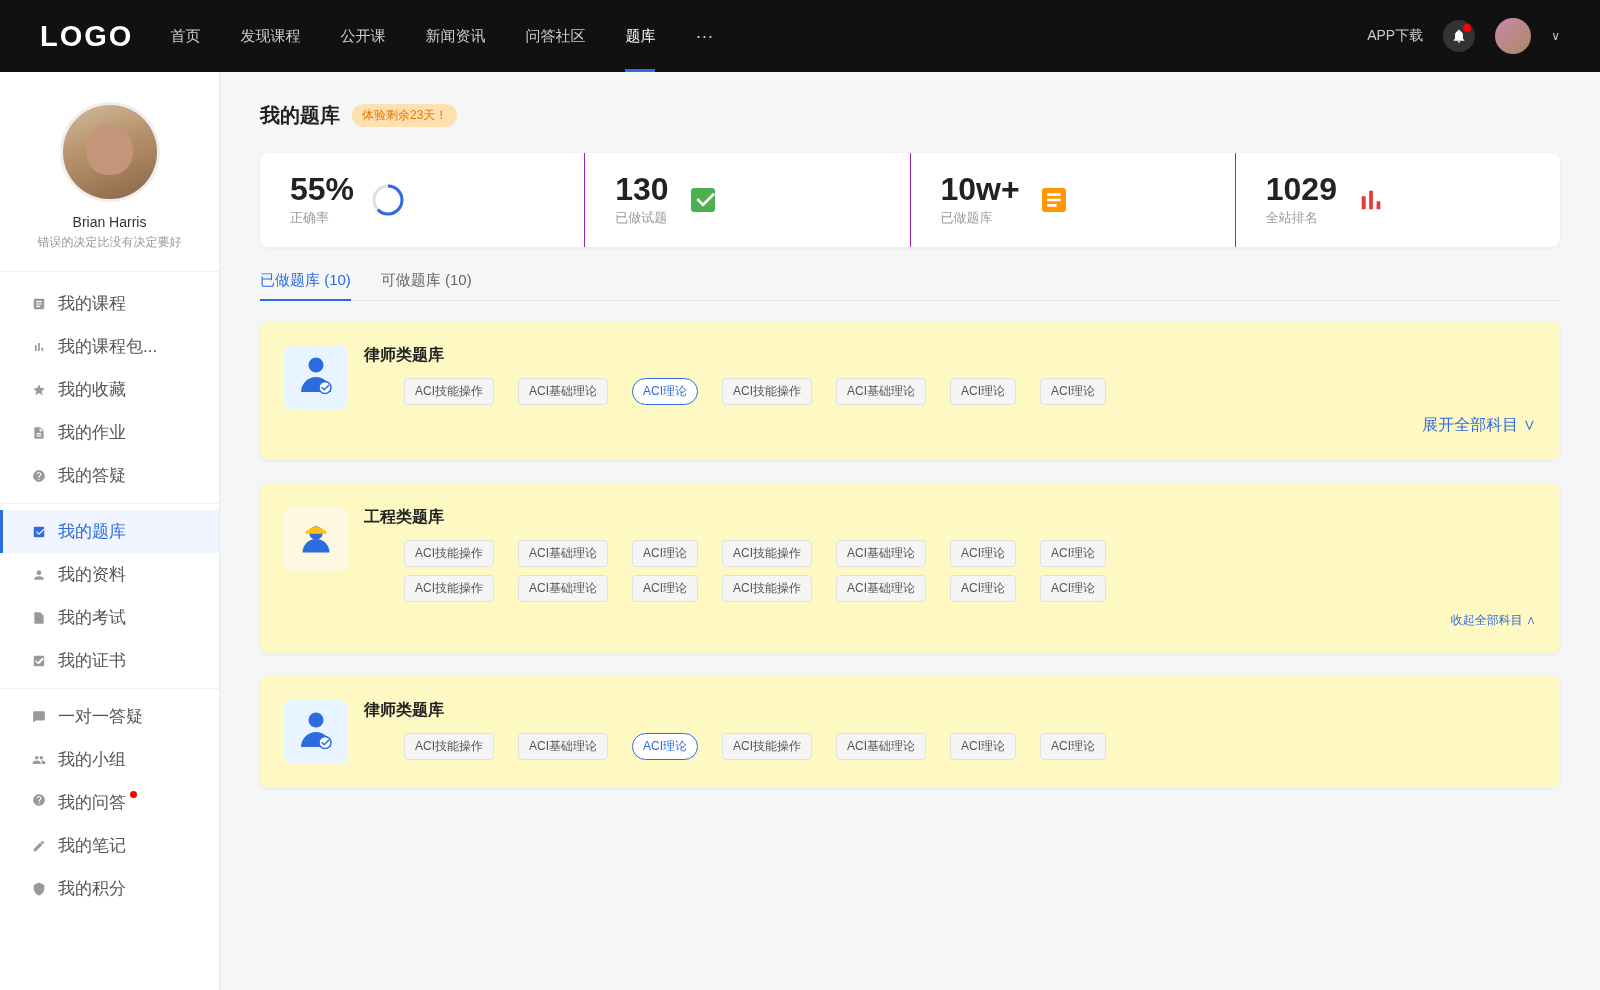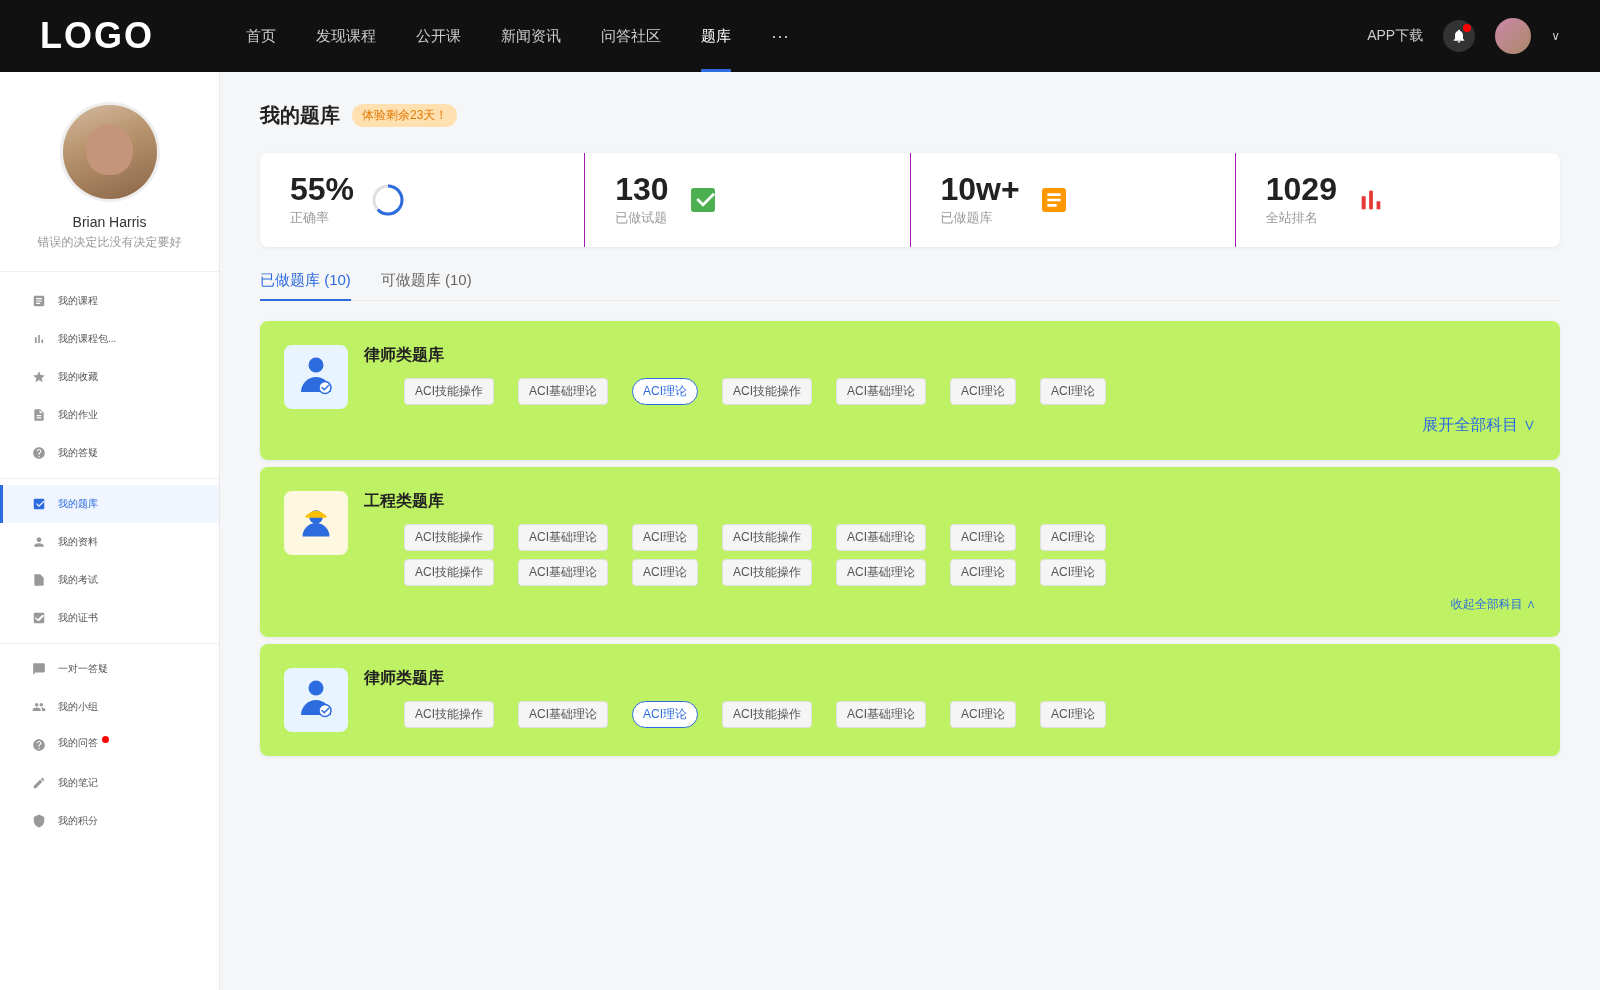--- a/index.html
+++ b/index.html
@@ -11,24 +11,24 @@
       height: 72px;
       display: flex;
       align-items: center;
       padding: 0 40px;
       position: fixed;
       top: 0; left: 0; right: 0;
       z-index: 100;
     }
     .logo {
       color: white;
-      font-size: 36px;
+      font-size: 29px;
       font-weight: bold;
       letter-spacing: 2px;
-      margin-right: 92px;
+      margin-right: 37px;
     }
     .nav {
       display: flex;
       align-items: center;
       gap: 40px;
       flex: 1;
     }
     .nav-item {
       color: #ccc;
       font-size: 15px;
@@ -142,21 +142,21 @@
       color: #999;
       text-align: center;
     }
     .sidebar-menu {
       padding: 10px 0;
     }
     .menu-item {
       display: flex;
       align-items: center;
       padding: 10px 30px;
-      font-size: 10px;
+      font-size: 17px;
       color: #555;
       cursor: pointer;
       position: relative;
     }
     .menu-item.active {
       color: #2d6cdf;
       background: #f0f5ff;
     }
     .menu-item.active::before {
       content: '';
@@ -273,24 +273,24 @@
     .tab.active::after {
       content: '';
       position: absolute;
       bottom: -1px; left: 0; right: 0;
       height: 2px;
       background: #2d6cdf;
     }
 
     
     .qbank-card {
-      background: #bef264;
+      background: #fef9c3;
       border-radius: 8px;
       padding: 24px 24px;
-      margin-bottom: 7px;
+      margin-bottom: 23px;
       box-shadow: 0 1px 4px rgba(0,0,0,0.06);
     }
     .qbank-header {
       display: flex;
       align-items: flex-start;
       gap: 16px;
     }
     .qbank-icon-wrap {
       width: 64px; height: 64px;
       background: #e8f4ff;

